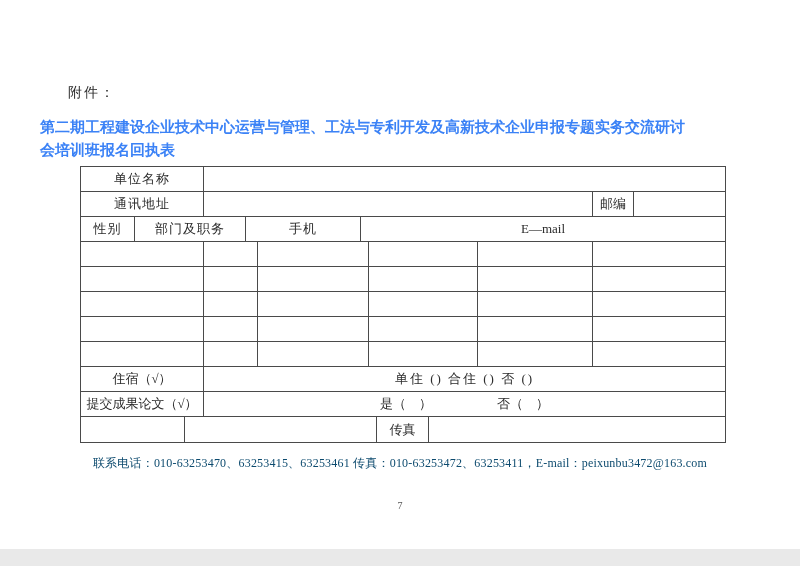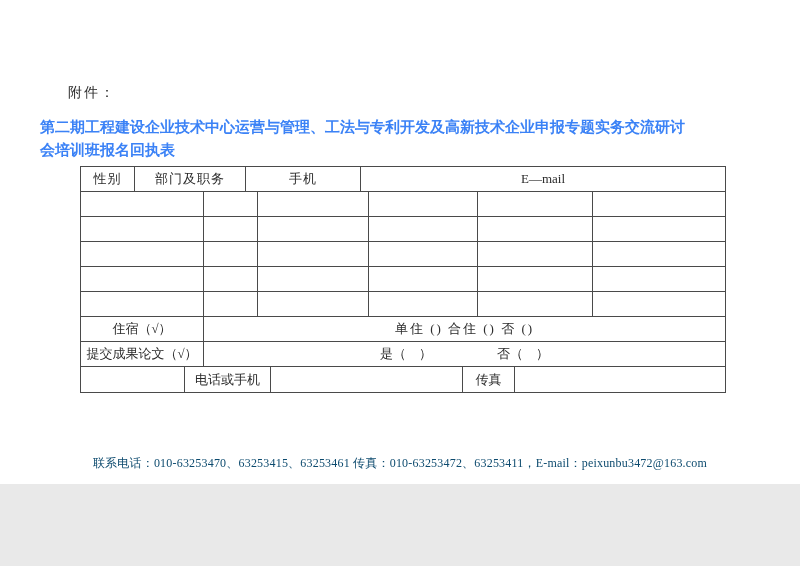--- a/index.html
+++ b/index.html
@@ -1,19 +1,19 @@
 <!DOCTYPE html>
 <html><head>
 <meta charset="utf-8">
 <style>
   * { margin:0; padding:0; box-sizing:border-box; }
   html,body { background:#e9e9e9; }
   .page {
     position:relative;
-    width:800px; height:484px;
+    width:800px; height:549px;
     background:#ffffff;
     font-family:"Liberation Serif","DejaVu Serif",serif;
     color:#2b2b2b;
     overflow:hidden;
   }
   .attachment {
     position:absolute; left:68px; top:84px;
     font-size:14px; letter-spacing:2px;
   }
   .title {
@@ -71,21 +71,31 @@
 
   <div class="attachment">附件：</div>
 
   <div class="title">
     <div>第二期工程建设企业技术中心运营与管理、工法与专利开发及高新技术企业申报专题实务交流研讨</div>
     <div>会培训班报名回执表</div>
   </div>
 
   <div class="form-table">
 
+    <div class="frow">
+      <div class="fcell c-label">单位名称</div>
+      <div class="fcell fill"></div>
+    </div>
 
+    <div class="frow">
+      <div class="fcell c-label">通讯地址</div>
+      <div class="fcell c-addrval"></div>
+      <div class="fcell c-postal" style="letter-spacing:0;">邮编</div>
+      <div class="fcell fill"></div>
+    </div>
 
     <div class="frow">
       <div class="fcell c-sex">性别</div>
       <div class="fcell c-dept">部门及职务</div>
       <div class="fcell c-mobile">手机</div>
       <div class="fcell fill" style="letter-spacing:0;">E—mail</div>
     </div>
 
     <div class="frow">
       <div class="fcell c-label"></div>
@@ -133,21 +143,20 @@
       <div class="fcell fill" style="letter-spacing:2px;">单住 () 合住 () 否 ()</div>
     </div>
 
     <div class="frow">
       <div class="fcell c-label" style="letter-spacing:0;">提交成果论文（√）</div>
       <div class="fcell fill" style="letter-spacing:0;">是（　）　　　　　否（　）</div>
     </div>
 
     <div class="frow">
       <div class="fcell c-cname"></div>
-      <div class="fcell c-cphone" style="letter-spacing:0;">电话或手机</div>
       <div class="fcell c-cphoneval"></div>
       <div class="fcell c-fax" style="letter-spacing:0;">传真</div>
       <div class="fcell fill"></div>
     </div>
 
   </div>
 
   <div class="footer-contact">联系电话：010-63253470、63253415、63253461 传真：010-63253472、63253411，E-mail：peixunbu3472@163.com</div>
 
   <div class="page-number">7</div>

